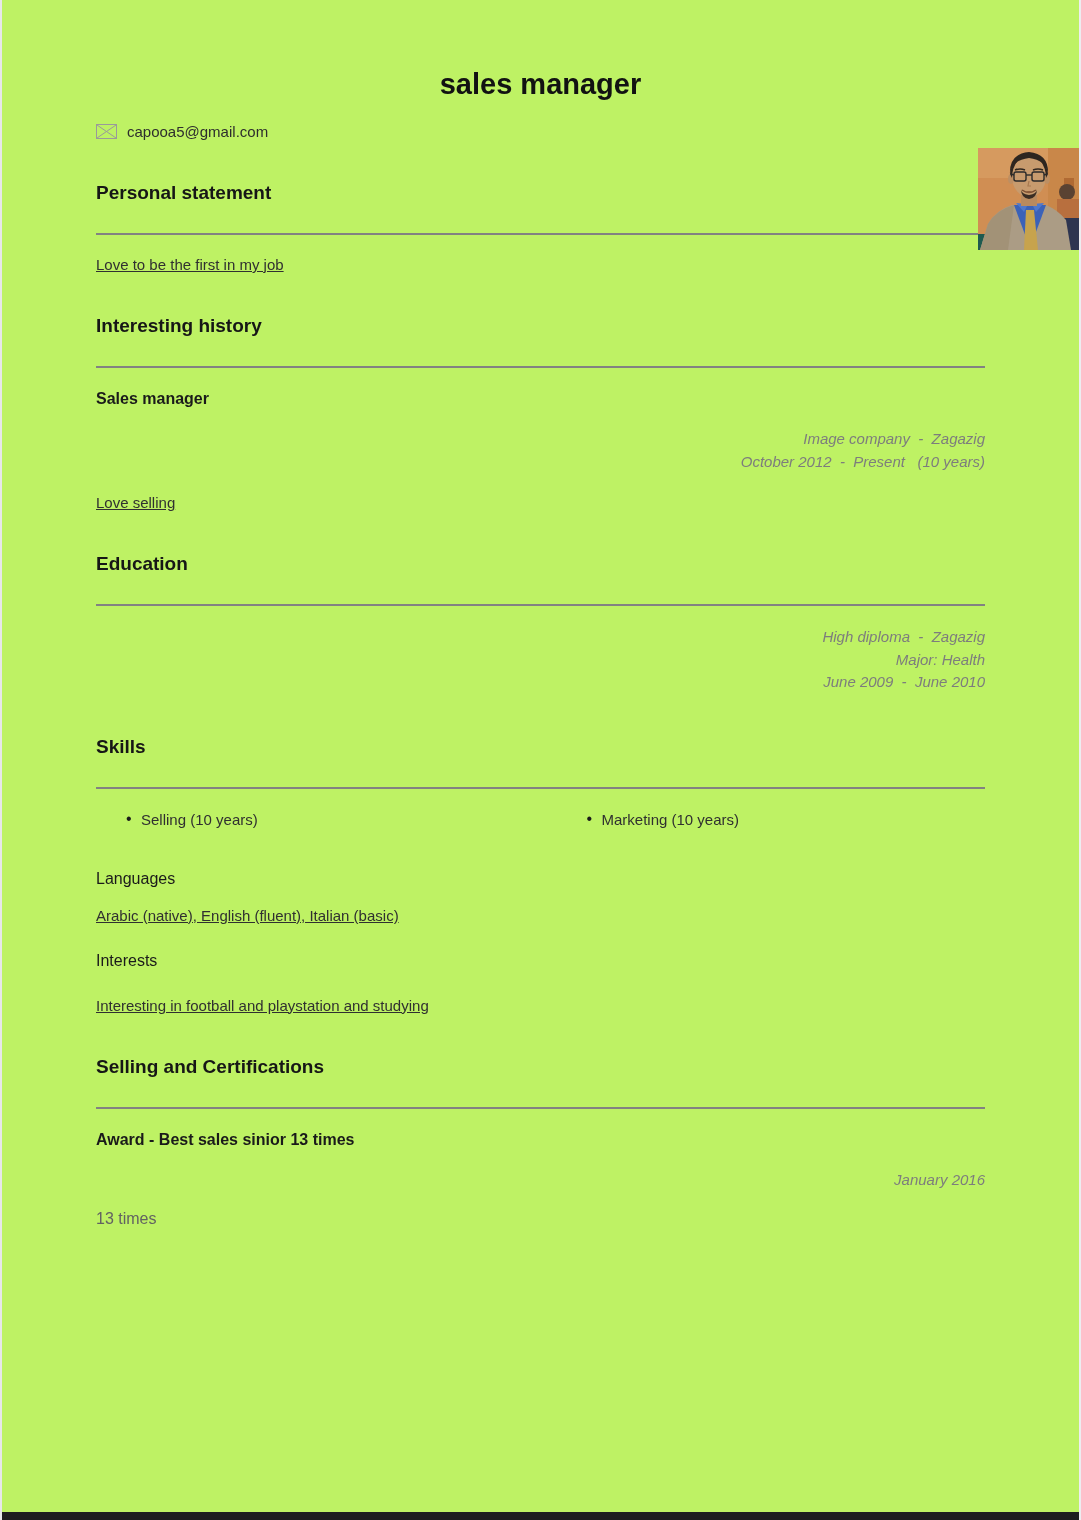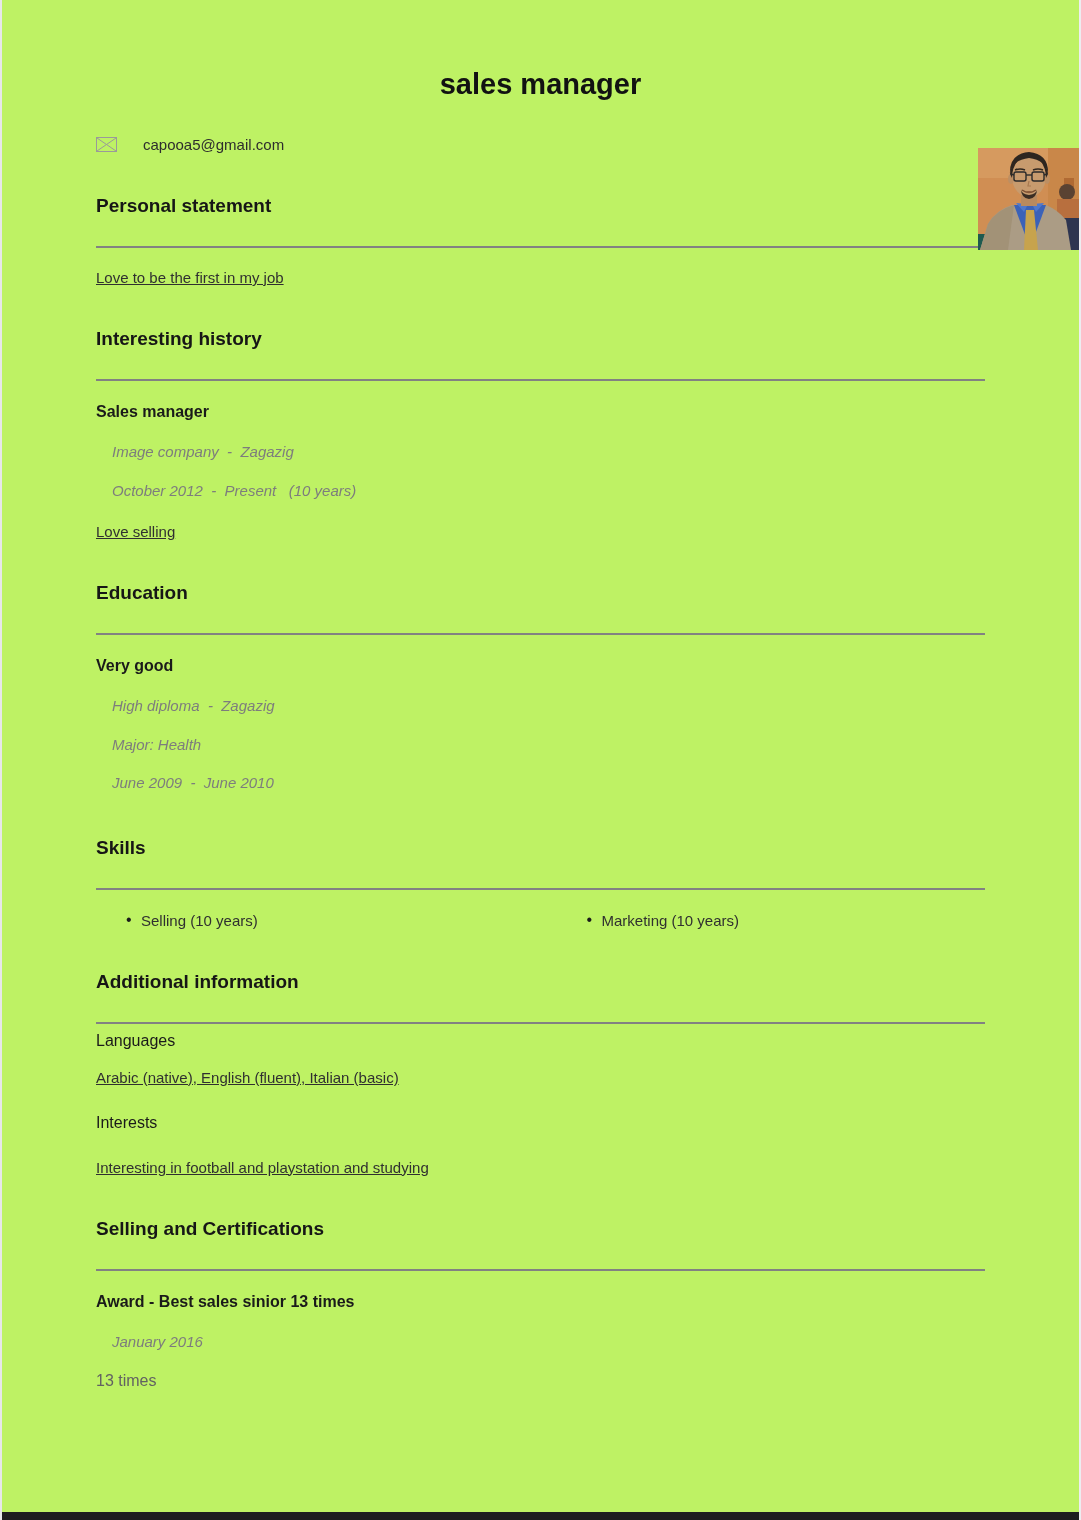--- a/index.html
+++ b/index.html
@@ -32,24 +32,24 @@
   .doc-title {
     margin: 0;
     font-size: 29px;
     font-weight: bold;
     color: #121212;
     text-align: center;
     line-height: 32px;
   }
 
   .email-row {
-    margin-top: 36px;
+    margin-top: 23px;
     display: flex;
     align-items: center;
-    gap: 26px;
+    gap: 10px;
     font-size: 15px;
     color: #2d2d2d;
   }
   .email-row svg { display: block; }
 
   .photo {
     position: absolute;
     top: 148px;
     right: 0;
     width: 101px;
@@ -79,26 +79,27 @@
   }
   .item-title {
     margin: 22px 0 0;
     font-size: 16px;
     font-weight: bold;
     color: #1a1a1a;
     line-height: 18px;
   }
   .meta-block { margin-top: 20px; }
   .meta {
-    margin: 16px;
+    margin: 0;
     font-size: 15px;
     font-style: italic;
     color: #7d7d7d;
     line-height: 22.5px;
     white-space: pre-wrap;
+    text-align: right;
   }
   .note {
     margin: 19px 0 0;
     font-size: 16px;
     color: #626262;
     line-height: 17px;
   }
 
   .skills-list {
     margin: 22px 0 0;
@@ -213,38 +214,36 @@
       <h3 class="item-title">Sales manager</h3>
       <div class="meta-block">
         <p class="meta">Image company  -  Zagazig</p>
         <p class="meta">October 2012  -  Present   (10 years)</p>
       </div>
       <p class="para">Love selling</p>
     </div>
 
     <div class="section">
       <h2 class="section-heading">Education</h2>
-      <h3 class="item-title">Very good</h3>
       <div class="meta-block">
         <p class="meta">High diploma  -  Zagazig</p>
         <p class="meta">Major: Health</p>
         <p class="meta">June 2009  -  June 2010</p>
       </div>
     </div>
 
     <div class="section">
       <h2 class="section-heading">Skills</h2>
       <ul class="skills-list">
         <li>Selling (10 years)</li>
         <li>Marketing (10 years)</li>
       </ul>
     </div>
 
     <div class="section">
-      <h2 class="section-heading">Additional information</h2>
       <h3 class="sub-label">Languages</h3>
       <p class="para sub-value">Arabic (native), English (fluent), Italian (basic)</p>
       <h3 class="sub-label spaced">Interests</h3>
       <p class="para sub-value spaced">Interesting in football and playstation and studying</p>
     </div>
 
     <div class="section">
       <h2 class="section-heading">Selling and Certifications</h2>
       <h3 class="item-title">Award - Best sales sinior 13 times</h3>
       <div class="meta-block">

